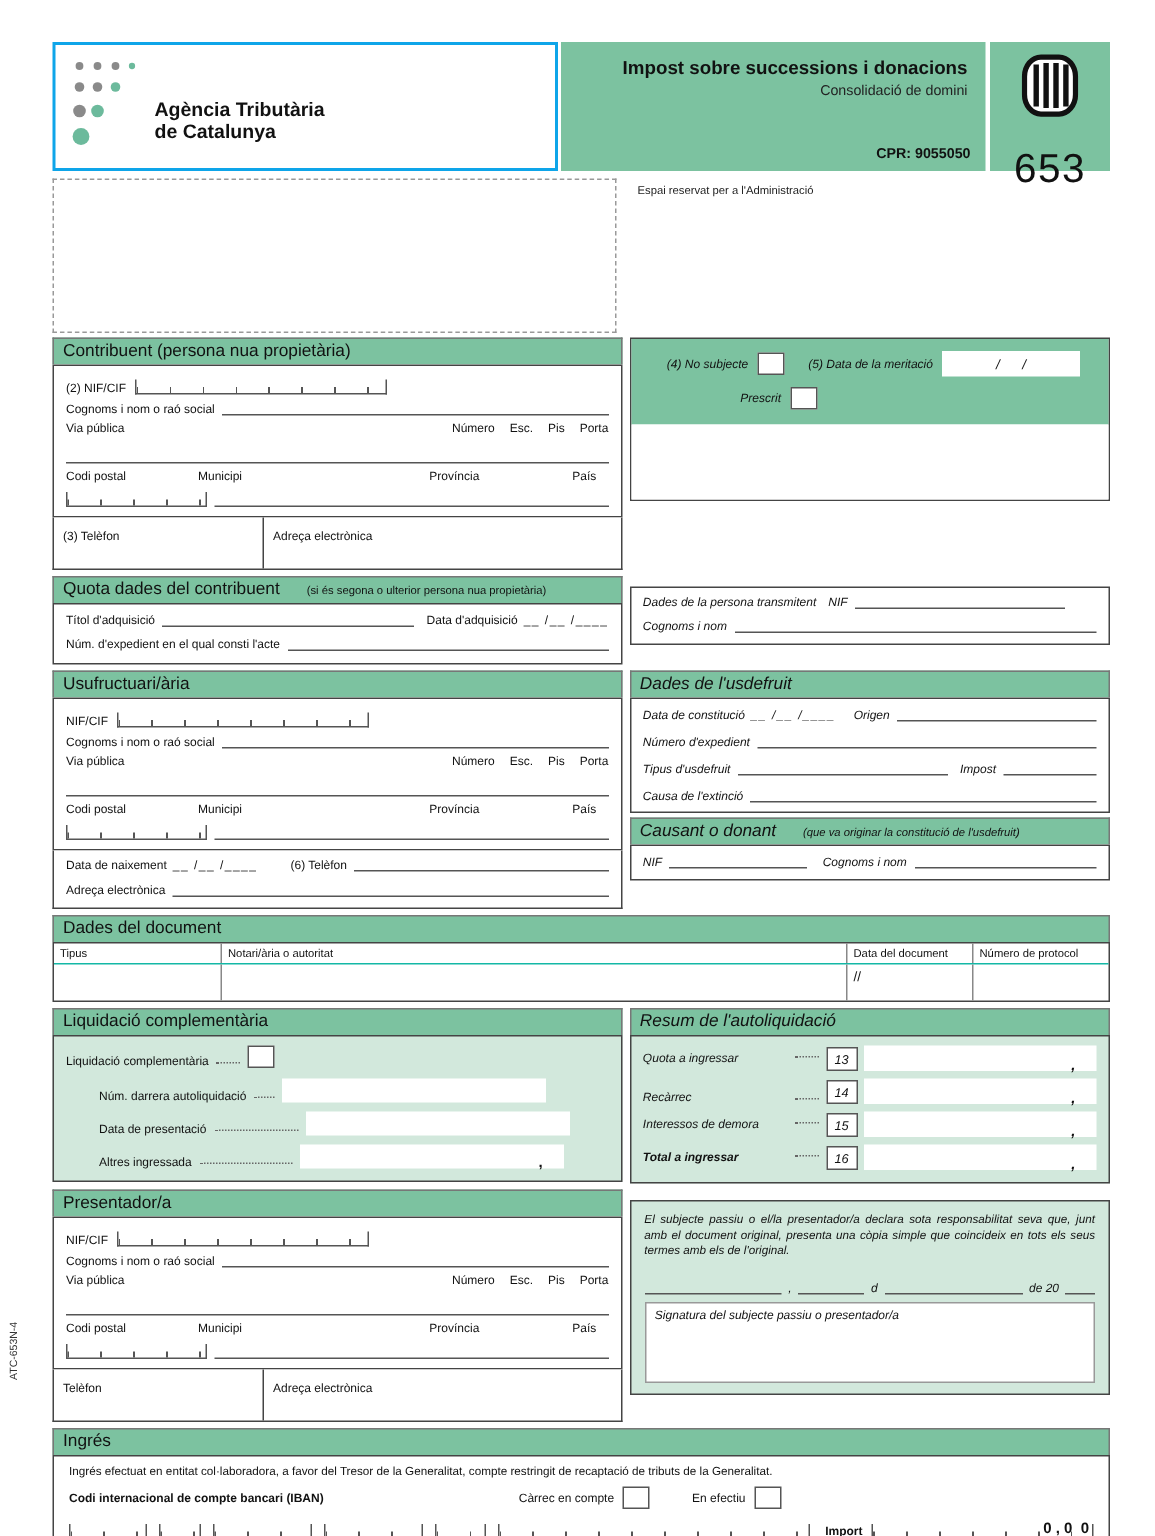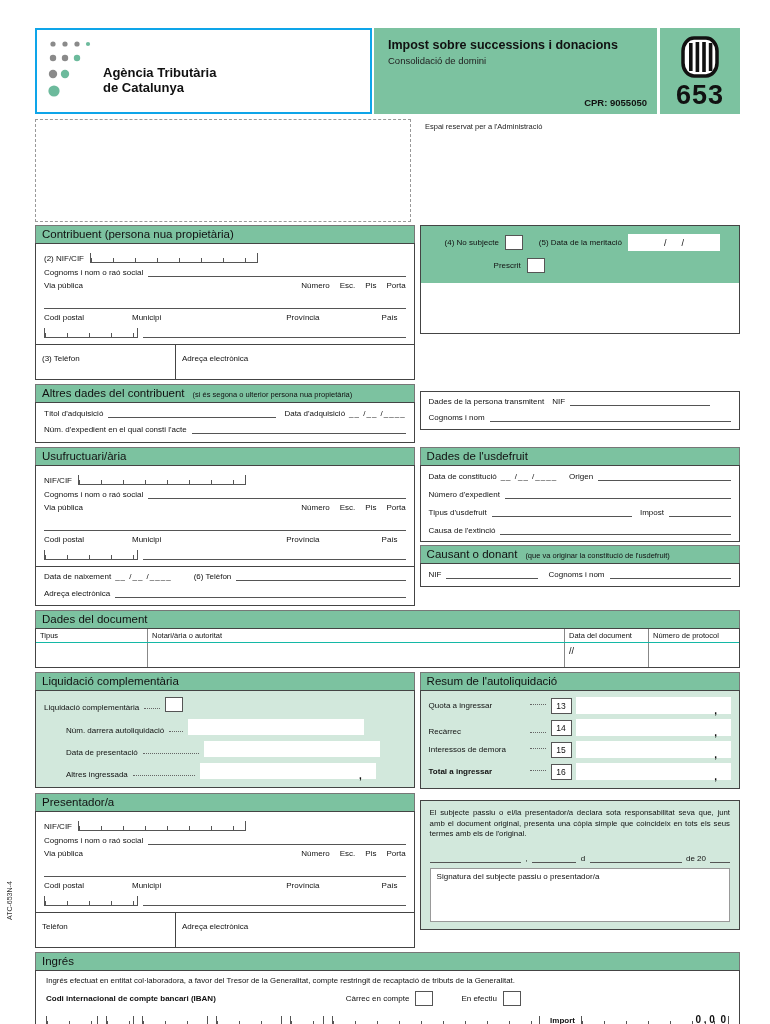--- a/index.html
+++ b/index.html
@@ -11,38 +11,38 @@
   *{box-sizing:border-box;margin:0;padding:0;}
   body{background:#e8e8e8;font-family:"Liberation Sans",sans-serif;color:var(--ink);}
   .page{width:770px;height:1024px;background:#fff;position:relative;overflow:hidden;margin:0 auto;}
   .content{position:absolute;left:35px;top:28px;width:705px;}
 
   
   .hdr{display:flex;height:86px;}
   .logo-box{width:337px;background:#fff;border:2px solid #0ea5e9;position:relative;}
   .logo-inner{display:flex;align-items:flex-start;padding:8px 0 0 10px;}
   .logo-text{font-weight:bold;font-size:13px;line-height:15px;margin-top:27px;margin-left:4px;}
-  .title-box{width:283px;background:var(--green);margin-left:2px;padding:10px 12px 6px 14px;position:relative;}
+  .title-box{width:283px;background:var(--green);margin-left:2px;padding:10px 12px 6px 14px;position:relative;text-align:right;}
   .title-box .t1{font-weight:bold;font-size:12.5px;}
   .title-box .t2{font-size:9.5px;margin-top:3px;color:#222;}
   .title-box .cpr{position:absolute;right:10px;bottom:6px;font-weight:bold;font-size:9.5px;}
   .num-box{width:80px;background:var(--green);margin-left:3px;text-align:center;padding-top:8px;}
-  .num-box .n{font-weight:bold;font-size:27px;line-height:26px;margin-top:0;letter-spacing:1px;}
+  .num-box .n{font-weight:normal;font-size:27px;line-height:26px;margin-top:16px;letter-spacing:1px;}
 
   
   .espai-row{display:flex;margin-top:5px;height:103px;}
   .espai-box{width:376px;border:1px dashed #999;height:100%;}
   .espai-lbl{font-size:7.5px;margin-left:14px;margin-top:3px;color:#222;}
 
   
   .cols{display:flex;margin-top:3px;align-items:flex-start;}
   .colL{width:385px;}
-  .colR{width:325px;margin-left:5px;}
+  .colR{width:325px;margin-left:5px;font-style:italic;}
   .bar{background:var(--green);border:1px solid #777;border-bottom:none;padding:2px 6px 3px 6px;font-size:11.5px;display:flex;align-items:baseline;}
-  .bar .sub{font-size:7.5px;margin-left:8px;}
+  .bar .sub{font-size:7.5px;margin-left:18px;}
   .fieldbox{border:1px solid var(--bdr);background:#fff;padding:4px 8px 6px 8px;}
   .row{display:flex;align-items:flex-end;margin-top:5px;}
   .lbl{font-size:8px;white-space:nowrap;}
   .lbl-b{font-size:8px;font-weight:bold;white-space:nowrap;}
   .uline{border-bottom:1px solid #555;height:9px;flex:1;margin-left:5px;}
   .uline-fix{border-bottom:1px solid #555;height:9px;margin-left:5px;}
   .comb{height:10px;border-bottom:1px solid #555;border-left:1px solid #555;border-right:1px solid #555;
         background-image:repeating-linear-gradient(90deg,#555 0,#555 1px,transparent 1px,transparent 22px);
         background-size:100% 4px;background-repeat:no-repeat;background-position:left bottom;margin-left:6px;}
   .mask{font-size:8px;letter-spacing:1px;white-space:pre;margin-left:4px;}
@@ -204,21 +204,21 @@
             </div>
           </div>
           <div class="merit-white"></div>
         </div>
       </div>
     </div>
 
     <div class="cols" style="margin-top:4px">
       <div class="colL">
         <div class="bar">
-          <span>Altres dades del contribuent</span>
+          <span>Quota dades del contribuent</span>
           <span class="sub">(si és segona o ulterior persona nua propietària)</span>
         </div>
         <div class="fieldbox" style="padding-bottom:8px">
           <div class="row" style="margin-top:2px">
             <span class="lbl">Títol d'adquisició</span>
             <div class="uline"></div>
             <span class="lbl" style="margin-left:8px">Data d'adquisició</span>
             <span class="mask">__ /__ /____</span>
           </div>
           <div class="row" style="margin-top:7px">

